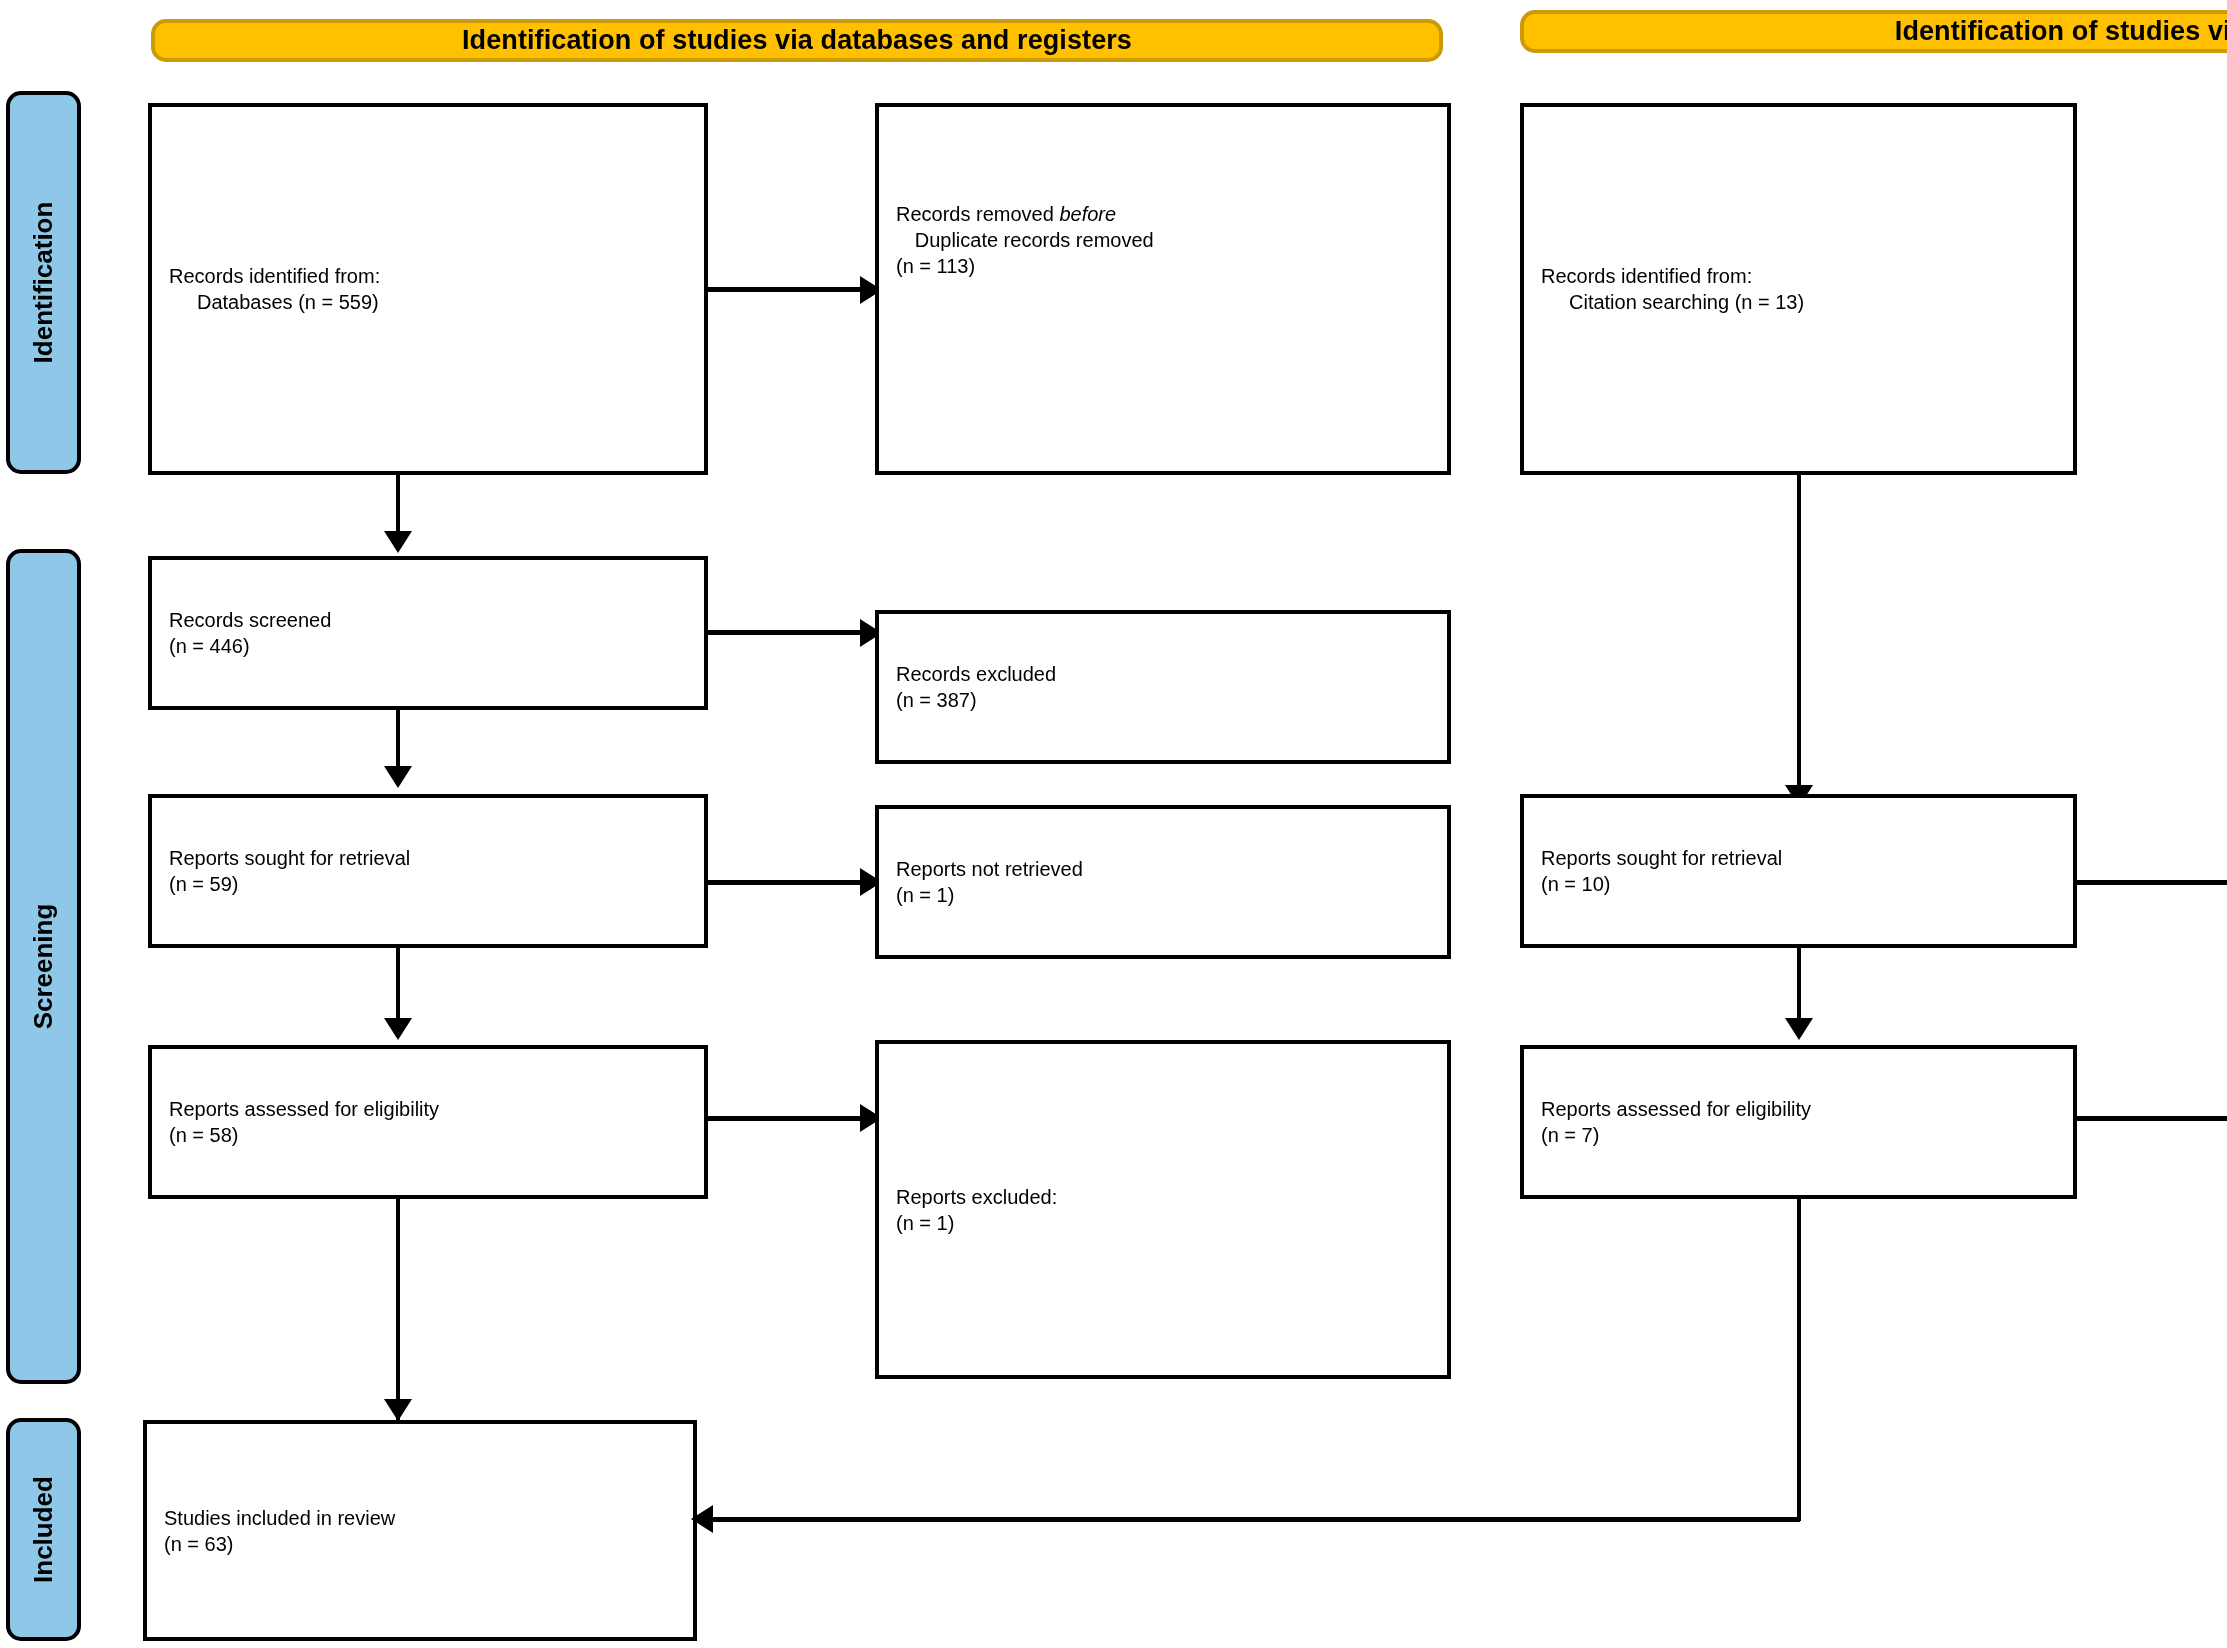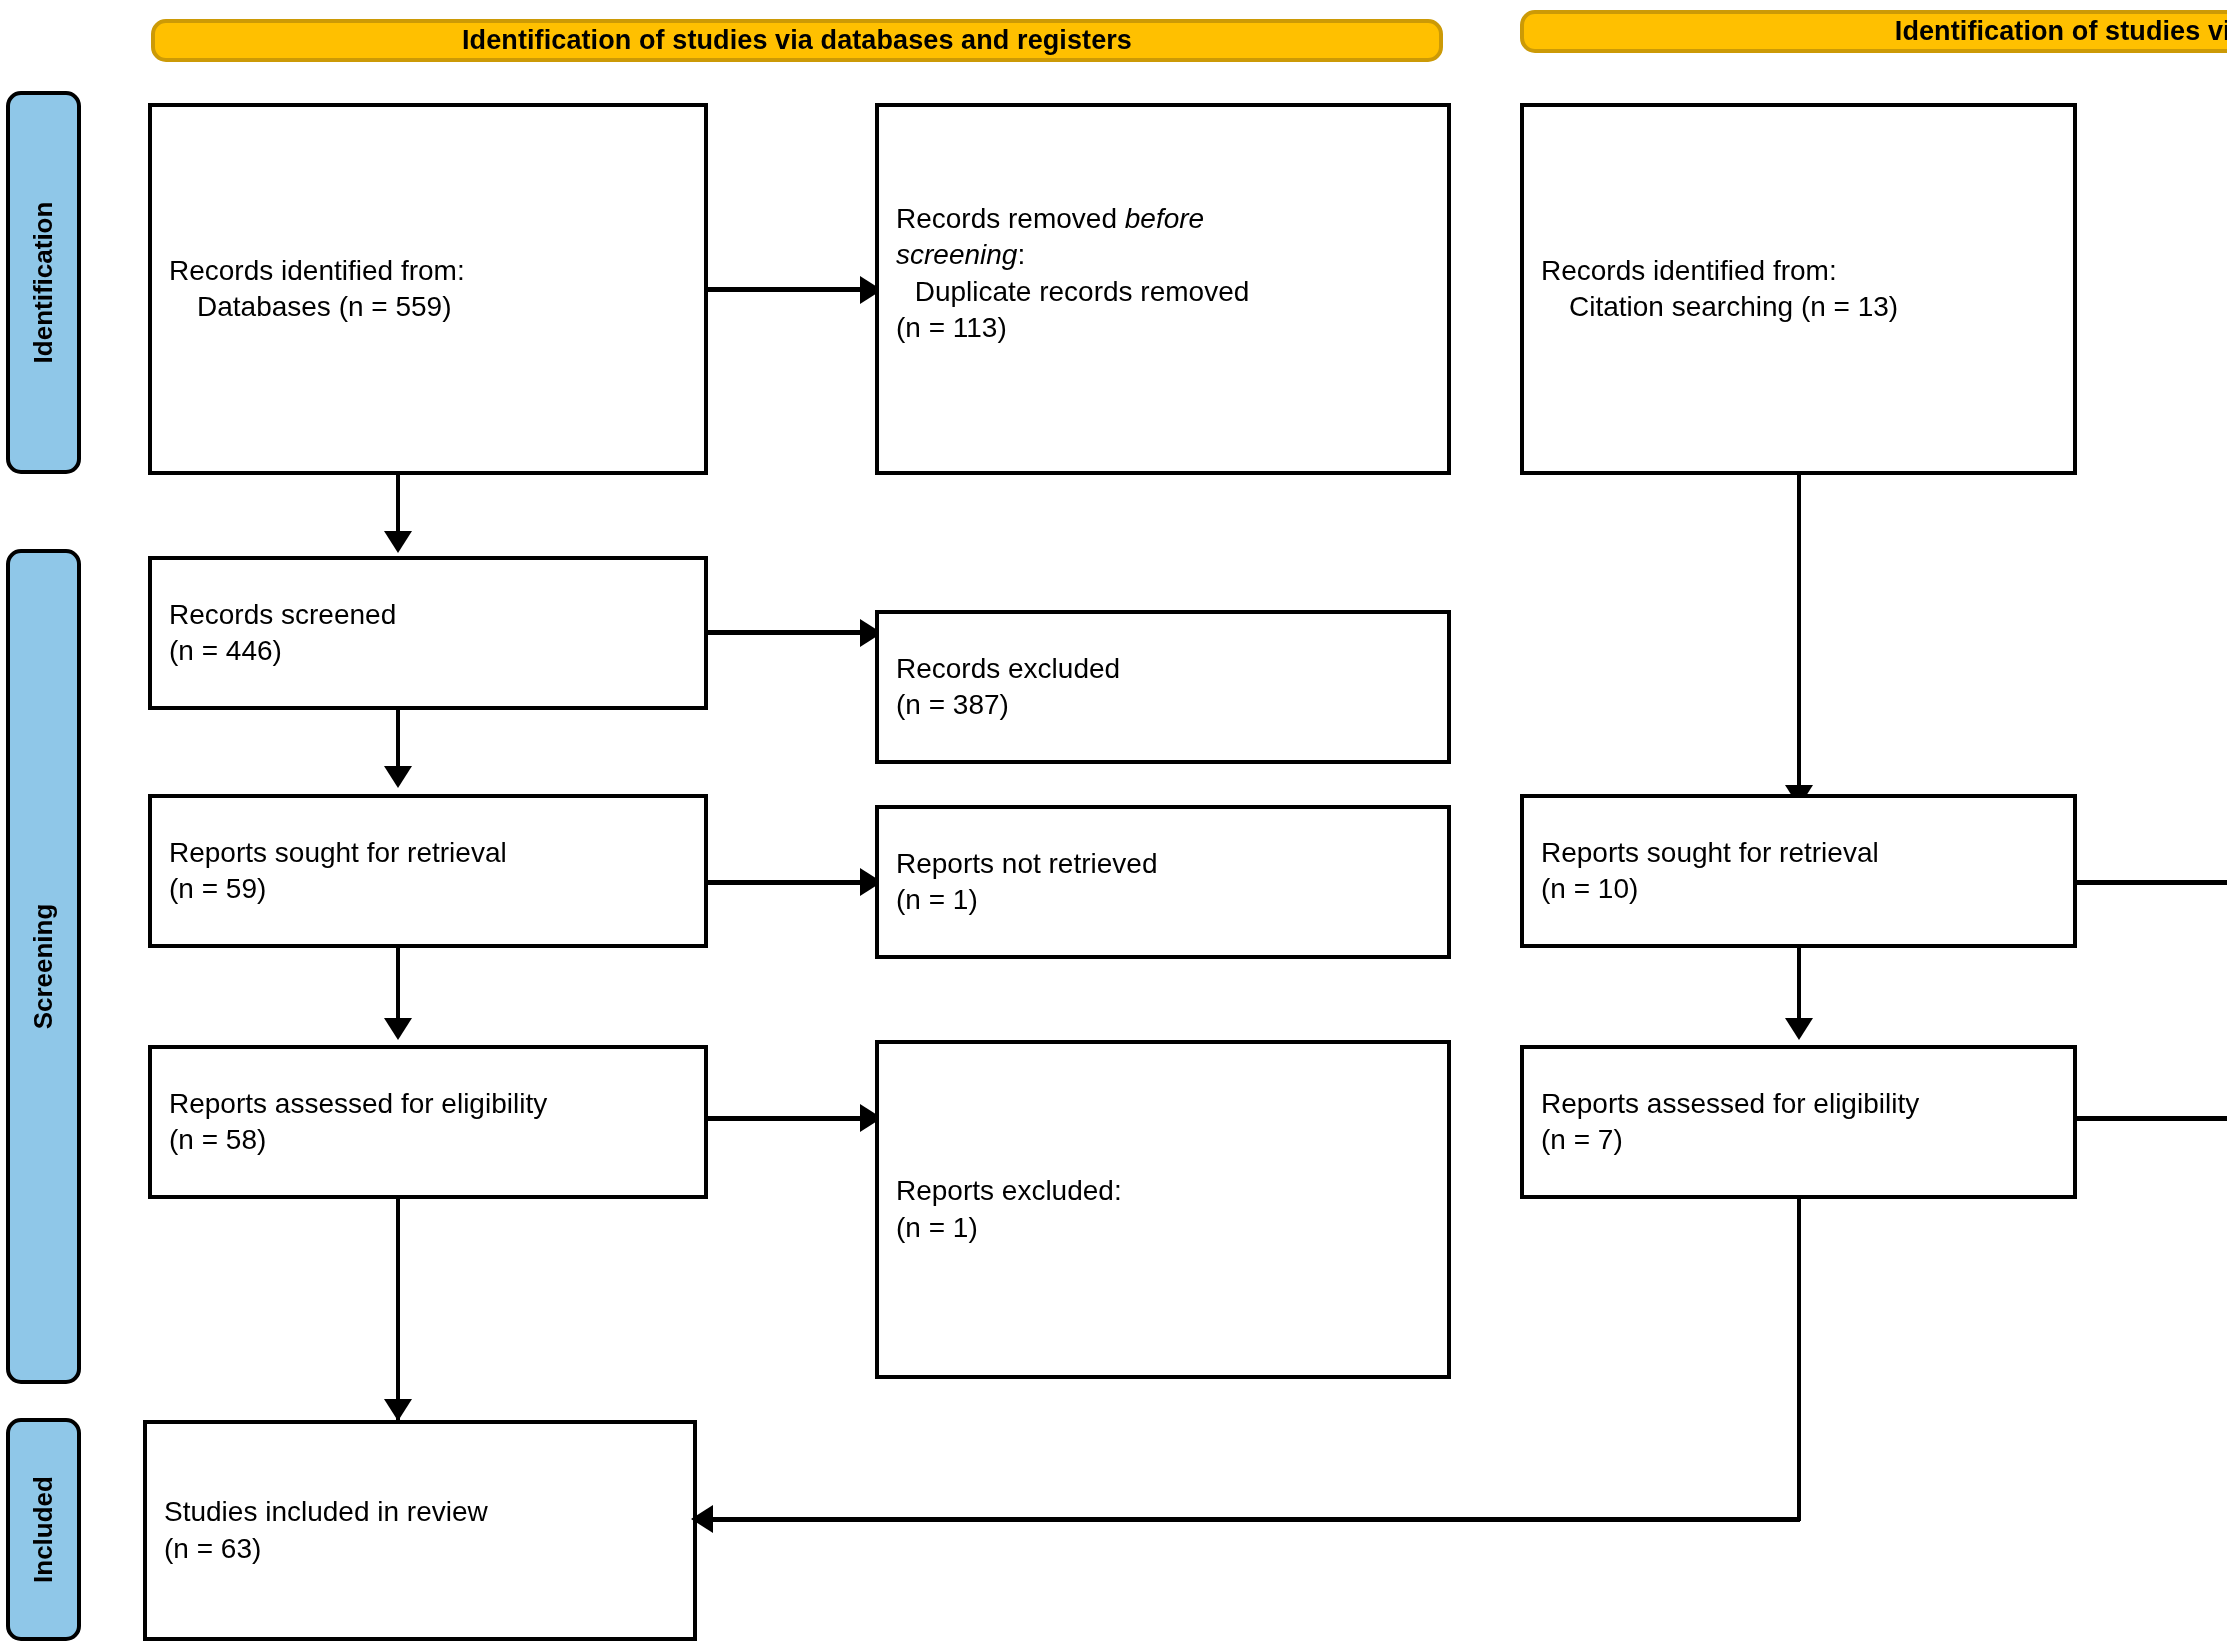--- a/index.html
+++ b/index.html
@@ -57,21 +57,21 @@
     position: absolute;
     background: #ffffff;
     border: 4.5px solid #000000;
     box-sizing: border-box;
     display: flex;
     flex-direction: column;
     justify-content: center;
     padding: 0 17px;
   }
   .box .line {
-    font-size: 28px;
+    font-size: 20px;
     line-height: 1.30;
     color: #000000;
     white-space: nowrap;
   }
   .box .line.indent { padding-left: 28px; }
   .box .line.indent-sm { padding-left: 18.7px; }
   .box .line em { font-style: italic; }
   .box.top-align { justify-content: flex-start; }
 
   
@@ -137,23 +137,20 @@
     <div class="line indent">Databases (n = 559)</div>
   </div>
 
   <div class="hline" style="left:708px; top:287px; width:154px;"></div>
   <div class="arrow-right" style="left:860px; top:276px;"></div>
 
   <div class="box top-align" style="left:875px; top:103px; width:576px; height:372px; padding-top:94px;">
     <div class="line">
       <span>Records removed </span><em>before</em>
     </div>
-    <div class="line">
-      <em>screening</em><span>:</span>
-    </div>
     <div class="line indent-sm">Duplicate records removed</div>
     <div class="line">(n = 113)</div>
   </div>
 
   <div class="box" style="left:1520px; top:103px; width:557px; height:372px;">
     <div class="line">Records identified from:</div>
     <div class="line indent">Citation searching (n = 13)</div>
   </div>
 
   <div class="vline" style="left:1797px; top:475px; width:3.6px; height:316px;"></div>

